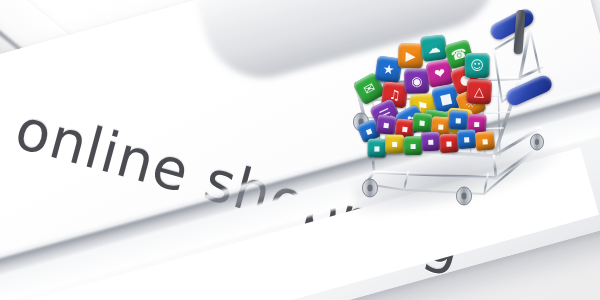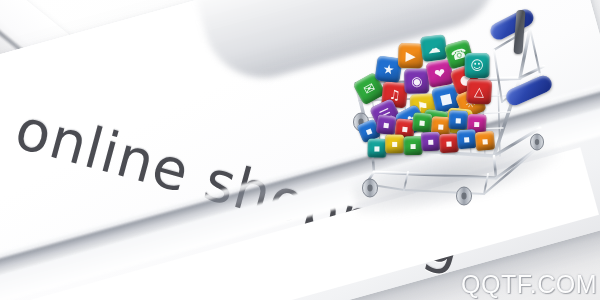--- a/index.html
+++ b/index.html
@@ -328,15 +328,14 @@
       <div class="cube" style="left: 60px; top: 24px; background: linear-gradient(150deg, rgb(122, 52, 176) 0%, rgb(122, 52, 176) 40%, rgba(0, 0, 0, 0.35) 100%) rgb(122, 52, 176); transform: rotate(5deg);">▪</div>
       <div class="cube" style="left: 78px; top: 28px; background: linear-gradient(150deg, rgb(217, 43, 43) 0%, rgb(217, 43, 43) 40%, rgba(0, 0, 0, 0.35) 100%) rgb(217, 43, 43); transform: rotate(4deg);">▪</div>
       <div class="cube" style="left: 96px; top: 26px; background: linear-gradient(150deg, rgb(31, 111, 208) 0%, rgb(31, 111, 208) 40%, rgba(0, 0, 0, 0.35) 100%) rgb(31, 111, 208); transform: rotate(3deg);">▪</div>
       <div class="cube" style="left: 114px; top: 30px; background: linear-gradient(150deg, rgb(240, 138, 24) 0%, rgb(240, 138, 24) 40%, rgba(0, 0, 0, 0.35) 100%) rgb(240, 138, 24); transform: rotate(2deg);">▪</div>
     </div>
 
   <div class="grip grip-top"></div>
   <div class="grip grip-bot"></div>
   <div class="bar-dark"></div>
 
-  <div class="watermark">QQTF.COM</div>
 
 </div>
 
 </body></html>

